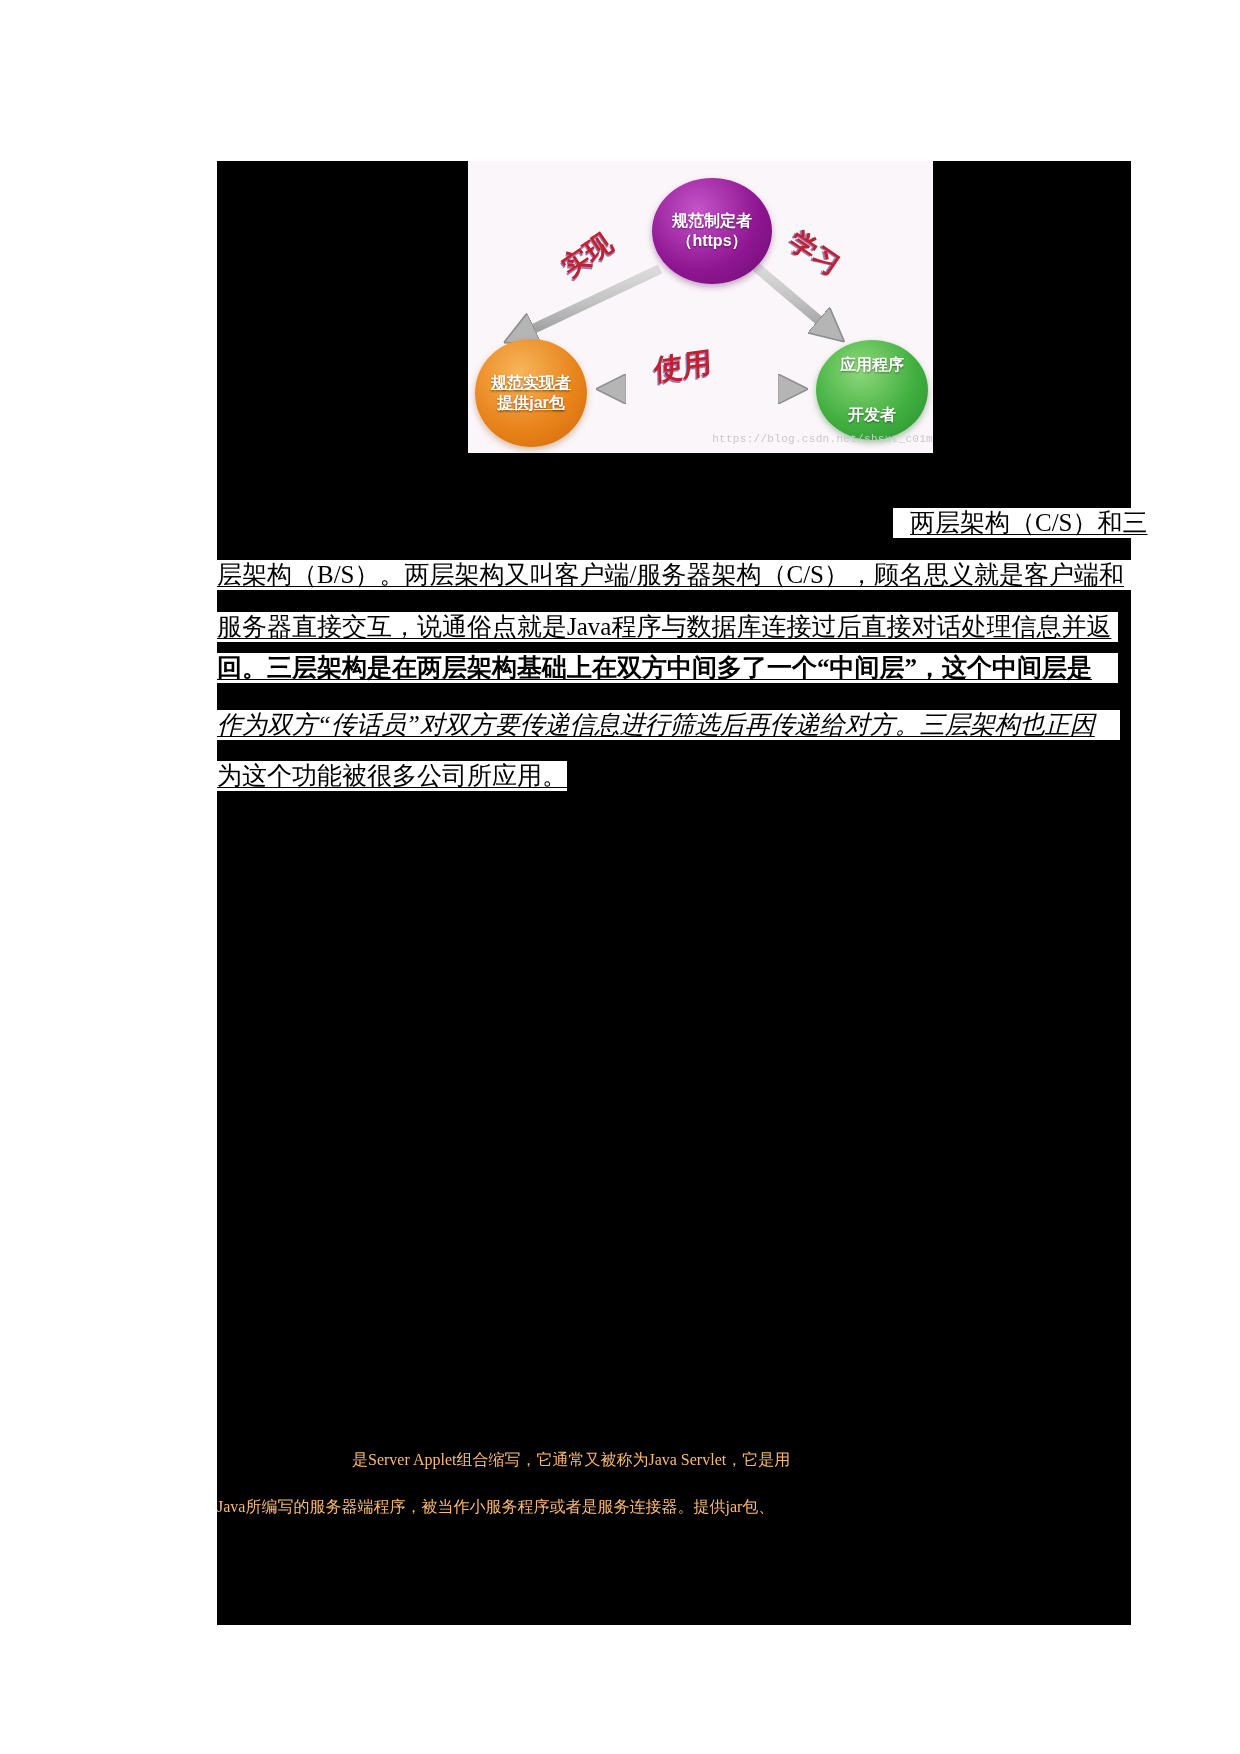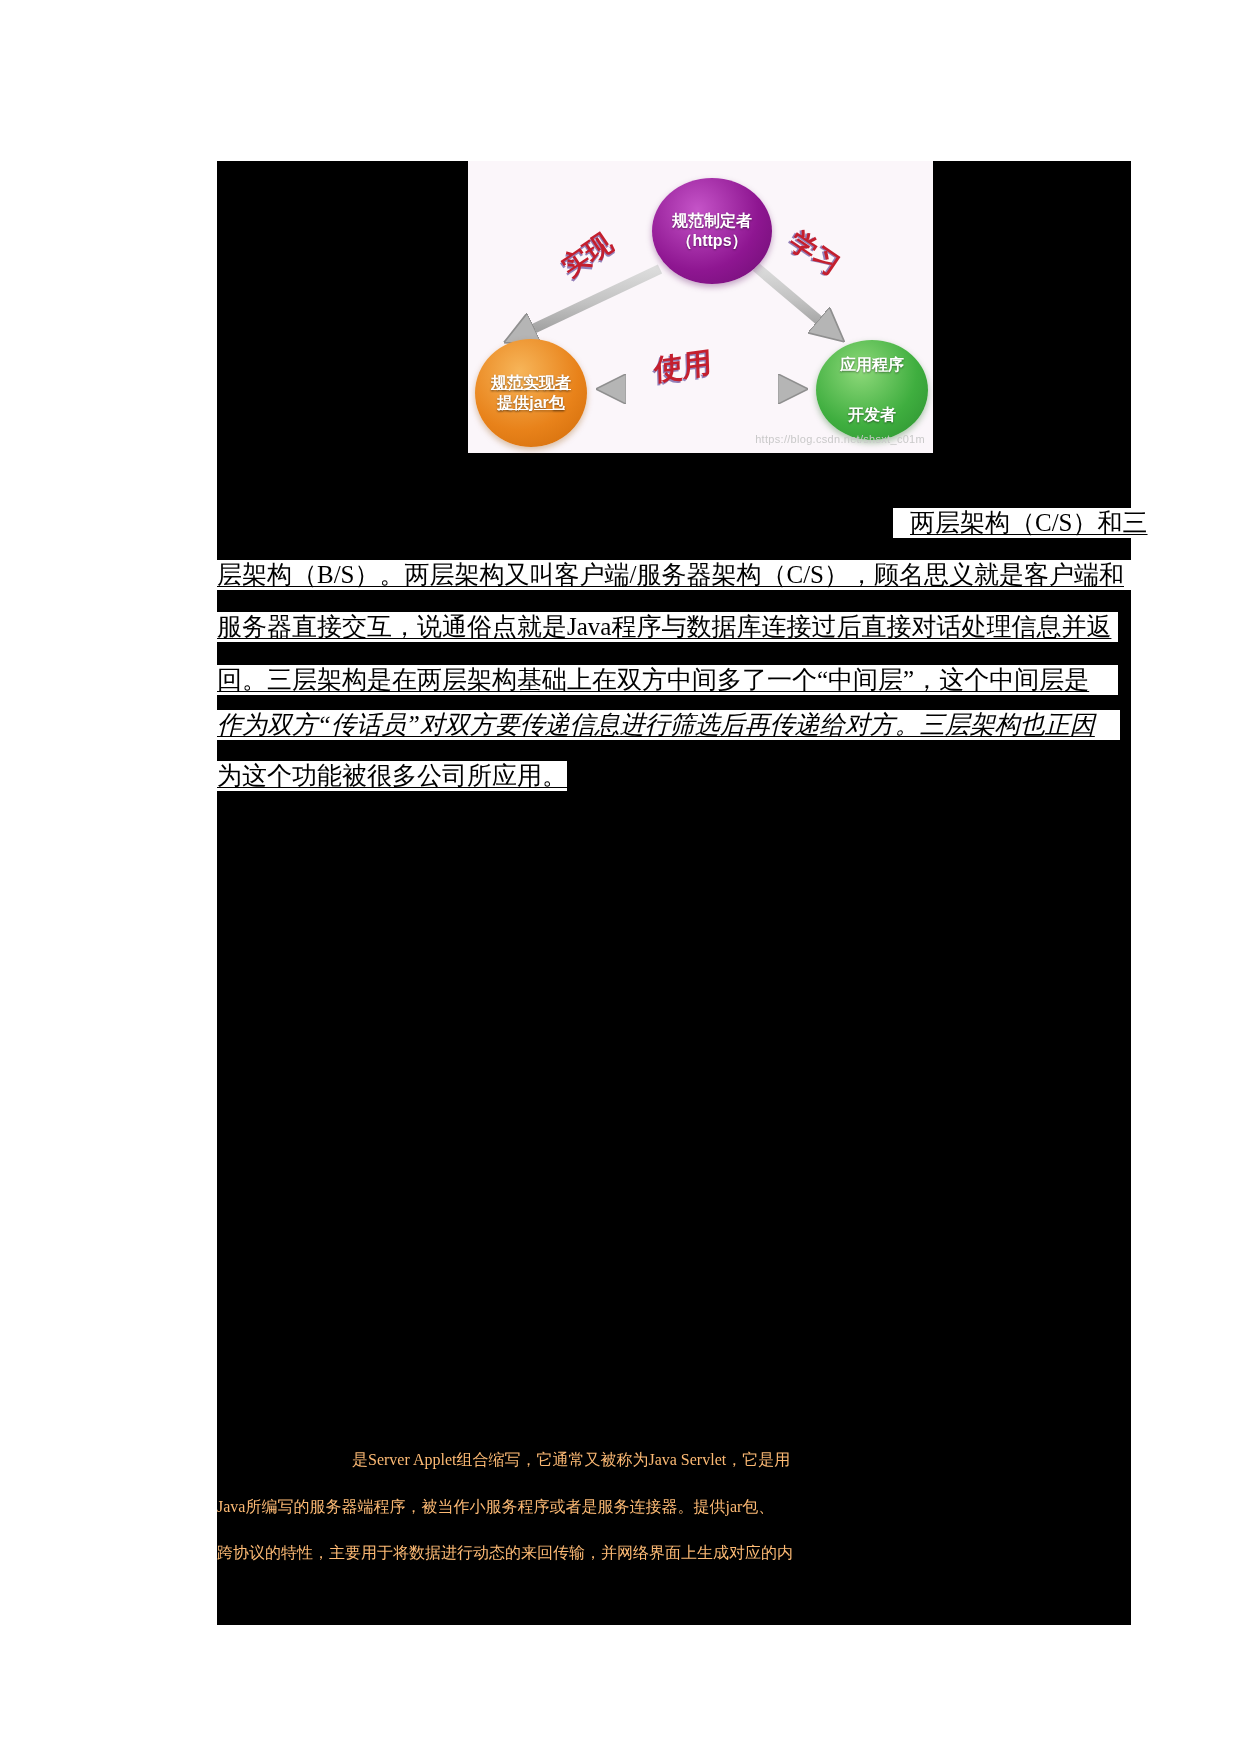--- a/index.html
+++ b/index.html
@@ -46,34 +46,34 @@
   .edge-label{
     position:absolute;color:#c41f2e;font-weight:bold;font-size:27px;
     text-shadow:-1.5px 1.5px 0 rgba(60,30,130,.55);
     font-family:"Liberation Serif","DejaVu Serif",serif;
     white-space:nowrap;
   }
   .l-shixian{left:92px;top:76px;transform:rotate(-34deg);}
   .l-xuexi{left:320px;top:74px;transform:rotate(34deg);}
   .l-shiyong{left:186px;top:186px;font-size:29px;transform:rotate(-8deg) skewX(-6deg);}
   .watermark{
-    position:absolute;right:8px;bottom:8px;
+    position:absolute;right:0;bottom:8px;
     color:#c9c9c9;font-size:11px;letter-spacing:.3px;
-    font-family:Liberation Sans, sans-serif;
+    font-family:Liberation Mono, monospace;
   }
   
   .hl{
     position:absolute;height:30px;line-height:30px;background:#ffffff;color:#000000;
     font-size:25px;white-space:nowrap;overflow:hidden;
     text-decoration:underline;text-underline-offset:3px;text-decoration-thickness:1px;
   }
   .hl1{left:676px;top:347px;padding:0 17px;}
   .hl2{left:0;top:399px;width:914px;}
   .hl3{left:0;top:451px;width:901px;}
-  .hl4{left:0;top:504px;width:901px;}
+  .hl4{left:0;top:492px;width:901px;font-weight:bold;}
   .hl5{left:0;top:549px;width:903px;font-style:italic;}
   .hl6{left:0;top:600px;width:350px;}
   
   .dim{
     position:absolute;height:30px;line-height:30px;color:#fdba74;
     font-size:16px;white-space:nowrap;
   }
   .dim1{left:135px;top:1284px;}
   .dim2{left:0px;top:1331px;}
   .dim3{left:0px;top:1377px;}
@@ -123,16 +123,15 @@
 
     <div class="hl hl1">两层架构（C/S）和三</div>
     <div class="hl hl2">层架构（B/S）。两层架构又叫客户端/服务器架构（C/S），顾名思义就是客户端和</div>
     <div class="hl hl3">服务器直接交互，说通俗点就是Java程序与数据库连接过后直接对话处理信息并返</div>
     <div class="hl hl4">回。三层架构是在两层架构基础上在双方中间多了一个“中间层”，这个中间层是</div>
     <div class="hl hl5">作为双方“传话员”对双方要传递信息进行筛选后再传递给对方。三层架构也正因</div>
     <div class="hl hl6">为这个功能被很多公司所应用。</div>
 
     <div class="dim dim1">是Server Applet组合缩写，它通常又被称为Java Servlet，它是用</div>
     <div class="dim dim2">Java所编写的服务器端程序，被当作小服务程序或者是服务连接器。提供jar包、</div>
-    <div class="dim dim3">跨协议的特性，主要用于将数据进行动态的来回传输，并网络界面上生成对应的内</div>
 
   </div>
 </div>
 
 </body></html>

